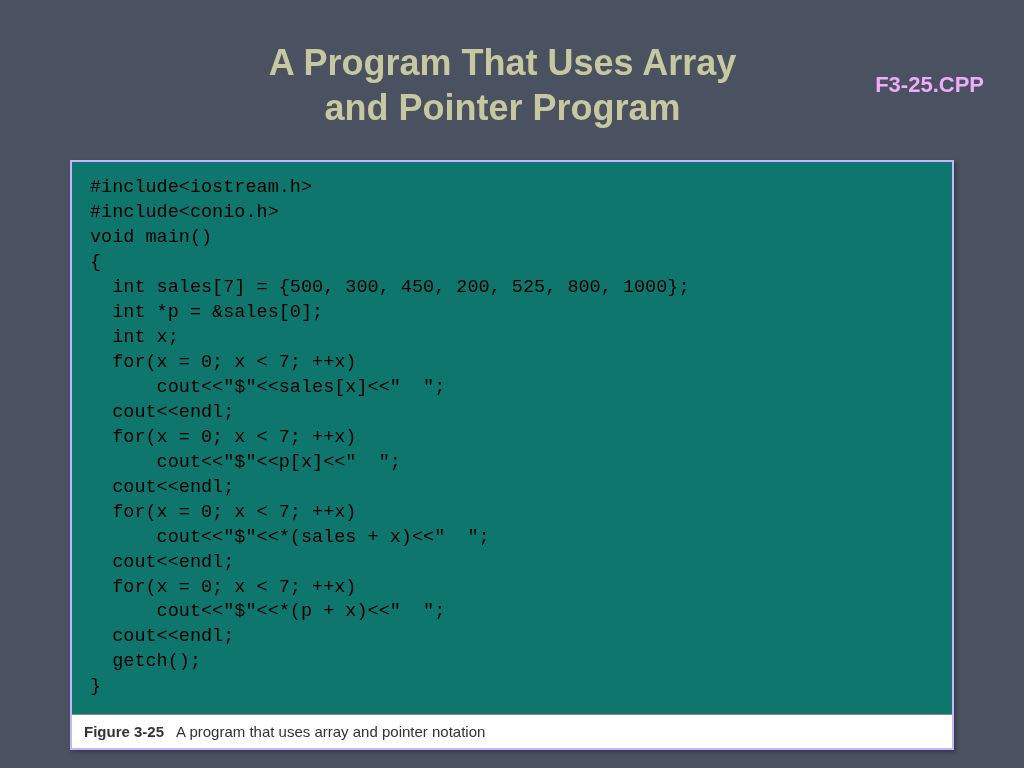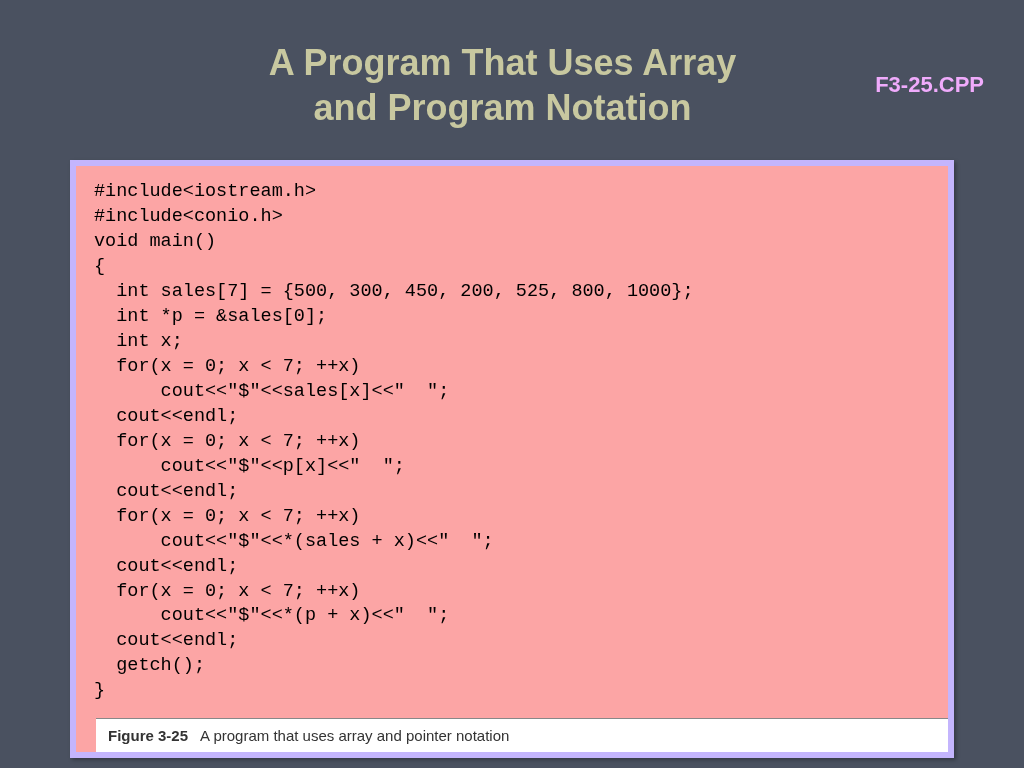--- a/index.html
+++ b/index.html
@@ -36,58 +36,57 @@
       line-height: 1.25;
       padding-left: 100px;
     }
     .file-label {
       color: #f0abfc;
       font-size: 22px;
       font-weight: bold;
       padding-right: 10px;
     }
     .code-panel {
-      background: #fca5a5;
+      background: #0f766e;
       margin: 0 40px;
-      border: 6px solid #c4b5fd;
+      border: 2px solid #c4b5fd;
       box-shadow: 2px 2px 4px rgba(0,0,0,0.3);
     }
     .code-body {
       padding: 14px 18px 14px 18px;
       font-family: "Courier New", Courier, monospace;
       font-size: 18.5px;
       line-height: 1.35;
       color: #000;
       white-space: pre;
     }
     .caption-row {
       border-top: 1px solid #888;
       padding: 8px 12px 8px 12px;
       font-family: Verdana, Arial, sans-serif;
       font-size: 15px;
       color: #333;
       background: #fff;
-      margin-left: 20px;
     }
     .caption-label {
       font-weight: bold;
     }
     .caption-text {
       font-weight: normal;
       padding-left: 12px;
     }
   </style>
 </head>
 <body>
 
 <div class="slide">
   <div class="title-row">
     <div class="title">
       <span>A Program That Uses Array</span><br>
-      <span>and Program Notation</span>
+      <span>and Pointer Program</span>
     </div>
     <div class="file-label">F3-25.CPP</div>
   </div>
 
   <div class="code-panel">
     <div class="code-body">#include&lt;iostream.h&gt;
 #include&lt;conio.h&gt;
 void main()
 {
   int sales[7] = {500, 300, 450, 200, 525, 800, 1000};

